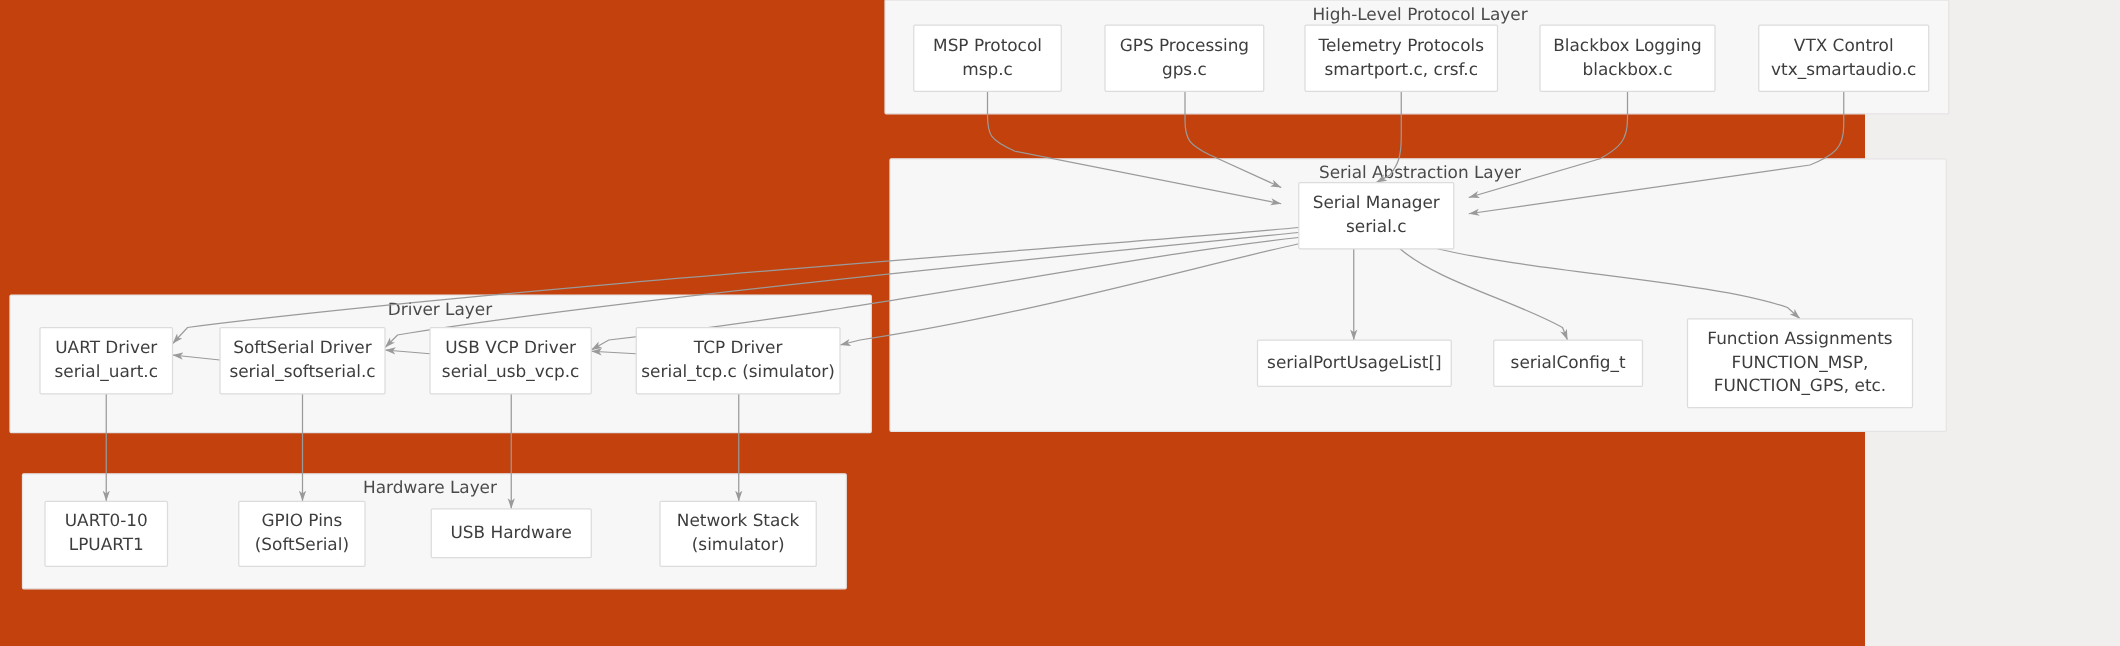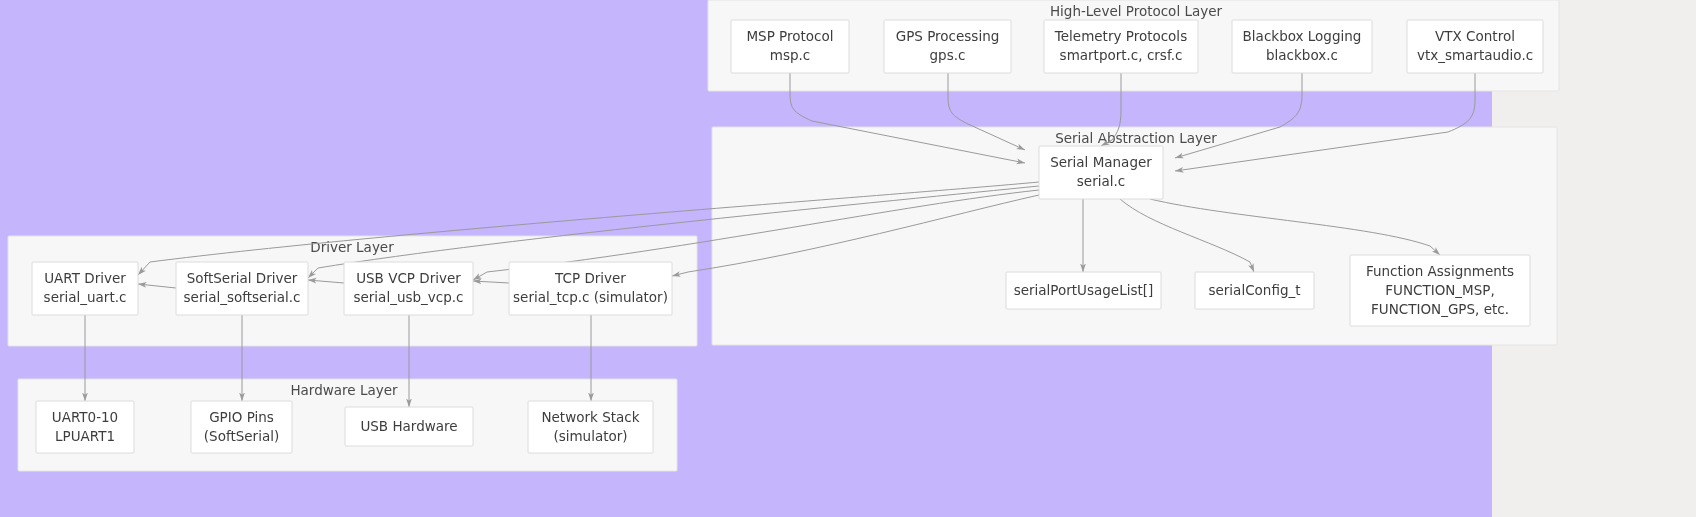--- a/index.html
+++ b/index.html
@@ -10,21 +10,21 @@
   body {
     width: 1696px;
     height: 517px;
     overflow: hidden;
     font-family: "DejaVu Sans", "Liberation Sans", sans-serif;
   }
   #diagram-root {
     position: relative;
     width: 1492px;
     height: 517px;
-    background: #c4b5fd;
+    background: #c2410c;
   }
   svg#diagram-svg {
     position: absolute;
     left: 0;
     top: 0;
     width: 1696px;
     height: 517px;
     display: block;
   }
   .cluster-rect {

